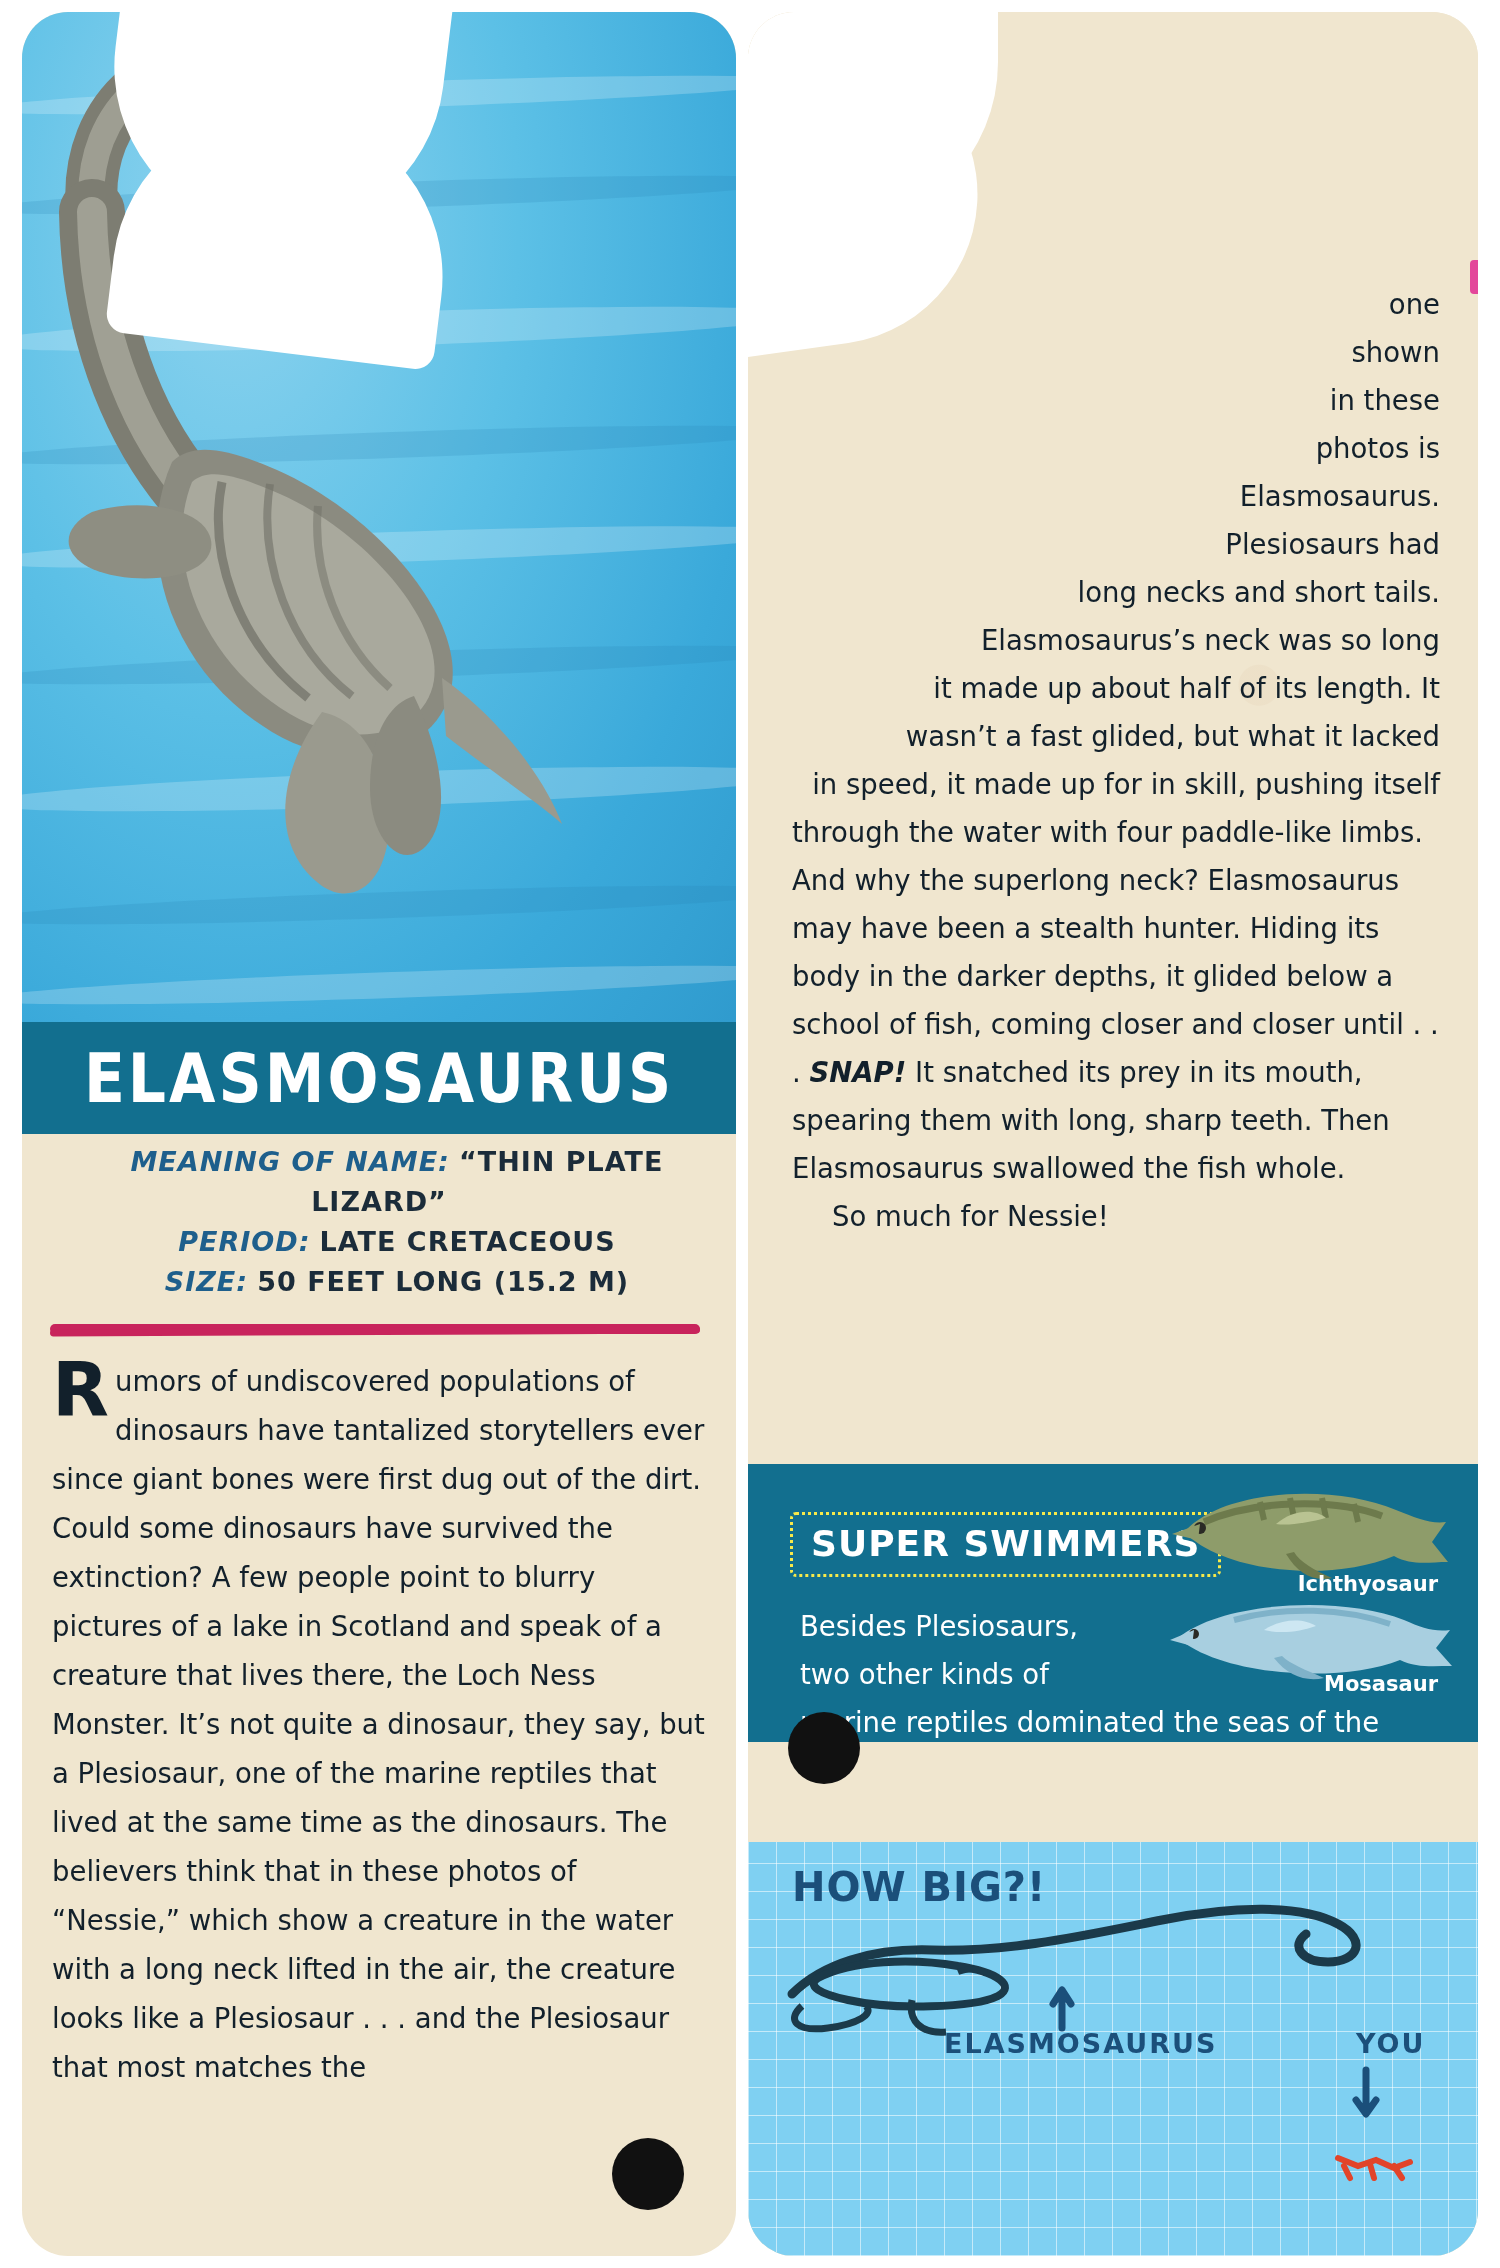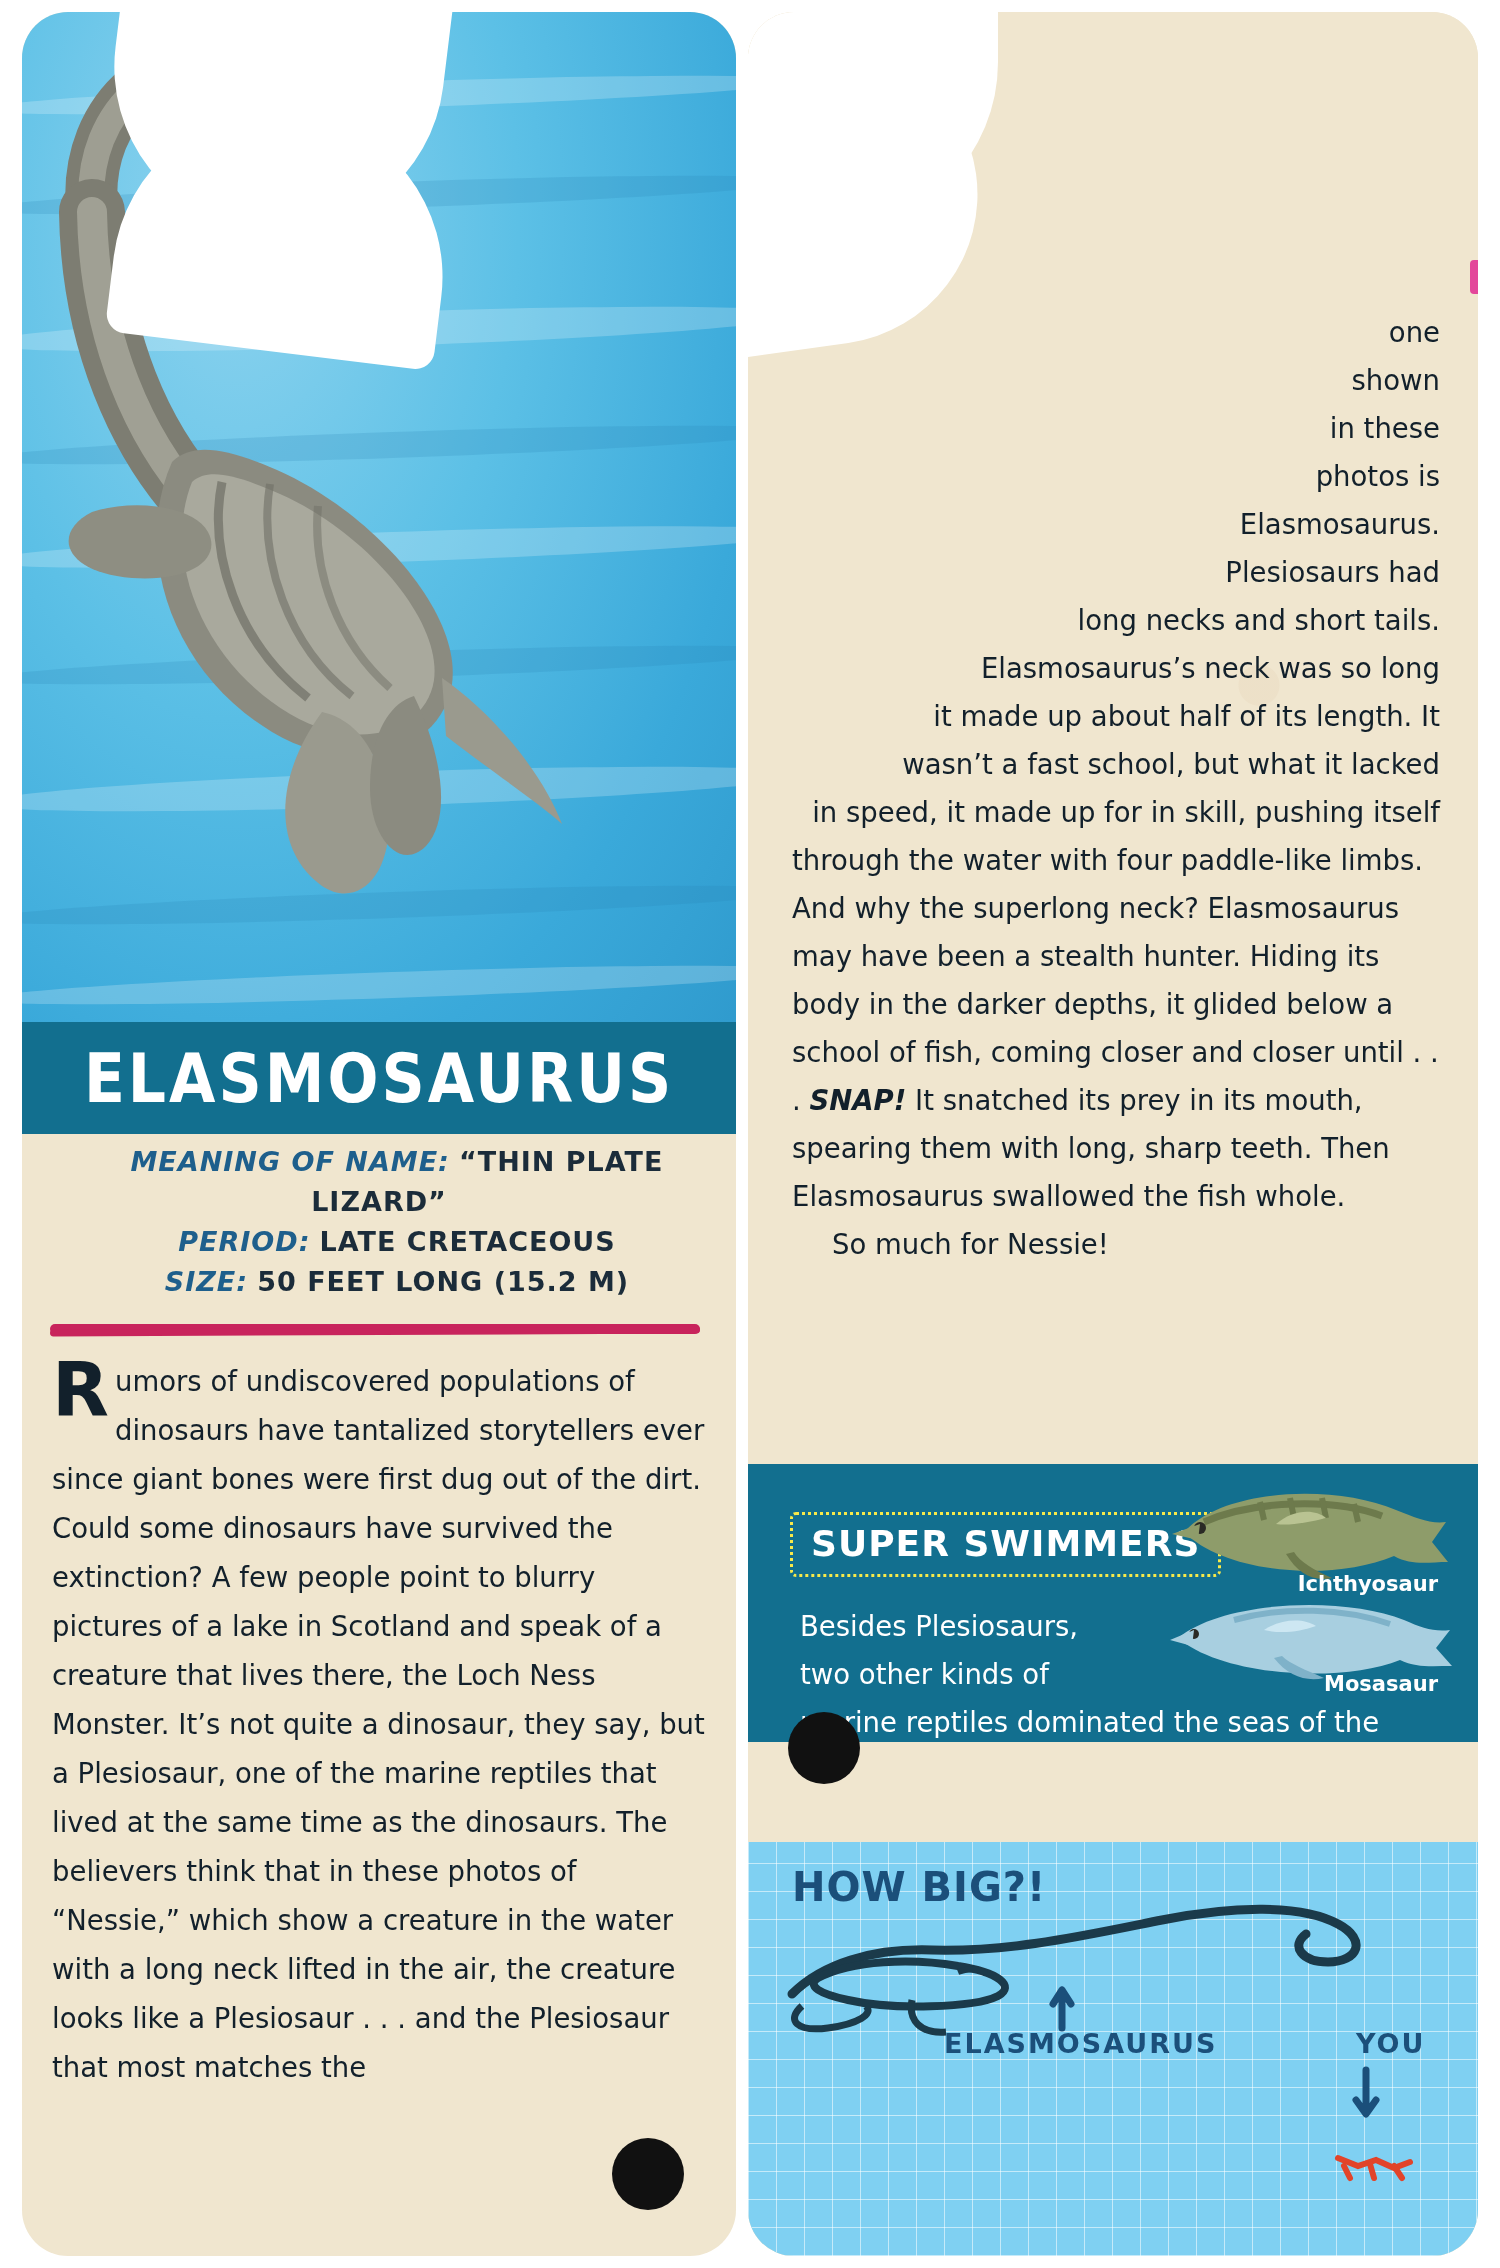--- a/index.html
+++ b/index.html
@@ -176,21 +176,20 @@
   }
 
   .right-body {
     position: absolute;
     left: 44px; top: 268px;
     width: 648px;
     font-size: 27.5px;
     line-height: 48px;
     color: #12202b;
     font-family: "DejaVu Sans", sans-serif;
-    margin-top: 28px;
   }
   .ragged p { margin: 0; }
   .p-indent { text-indent: 40px; }
   .ital { font-style: italic; font-weight: bold; }
   
   .lead-lines {
     text-align: right;
     width: 648px;
     line-height: 48px;
   }
@@ -362,21 +361,21 @@
       <div class="lead-lines">
         <div>one</div>
         <div>shown</div>
         <div>in these</div>
         <div>photos is</div>
         <div>Elasmosaurus.</div>
         <div>Plesiosaurs had</div>
         <div>long necks and short tails.</div>
         <div>Elasmosaurus’s neck was so long</div>
         <div>it made up about half of its length. It</div>
-        <div>wasn’t a fast school, but what it lacked</div>
+        <div>wasn’t a fast glided, but what it lacked</div>
         <div>in speed, it made up for in skill, pushing itself</div>
       </div>
       <p><span>through the water with four paddle-like limbs. And why the superlong neck? Elasmosaurus may have been a stealth hunter. Hiding its body in the darker depths, it glided below a school of fish, coming closer and closer until . . . </span><span class="ital">SNAP!</span><span> It snatched its prey in its mouth, spearing them with long, sharp teeth. Then Elasmosaurus swallowed the fish whole.</span></p>
       <p class="p-indent">So much for Nessie!</p>
     </div>
 
     <div class="swim">
       <div class="swim-title">SUPER SWIMMERS</div>
 
       <svg width="300" height="240" viewBox="0 0 300 240" style="position:absolute; right:14px; top:6px;">

